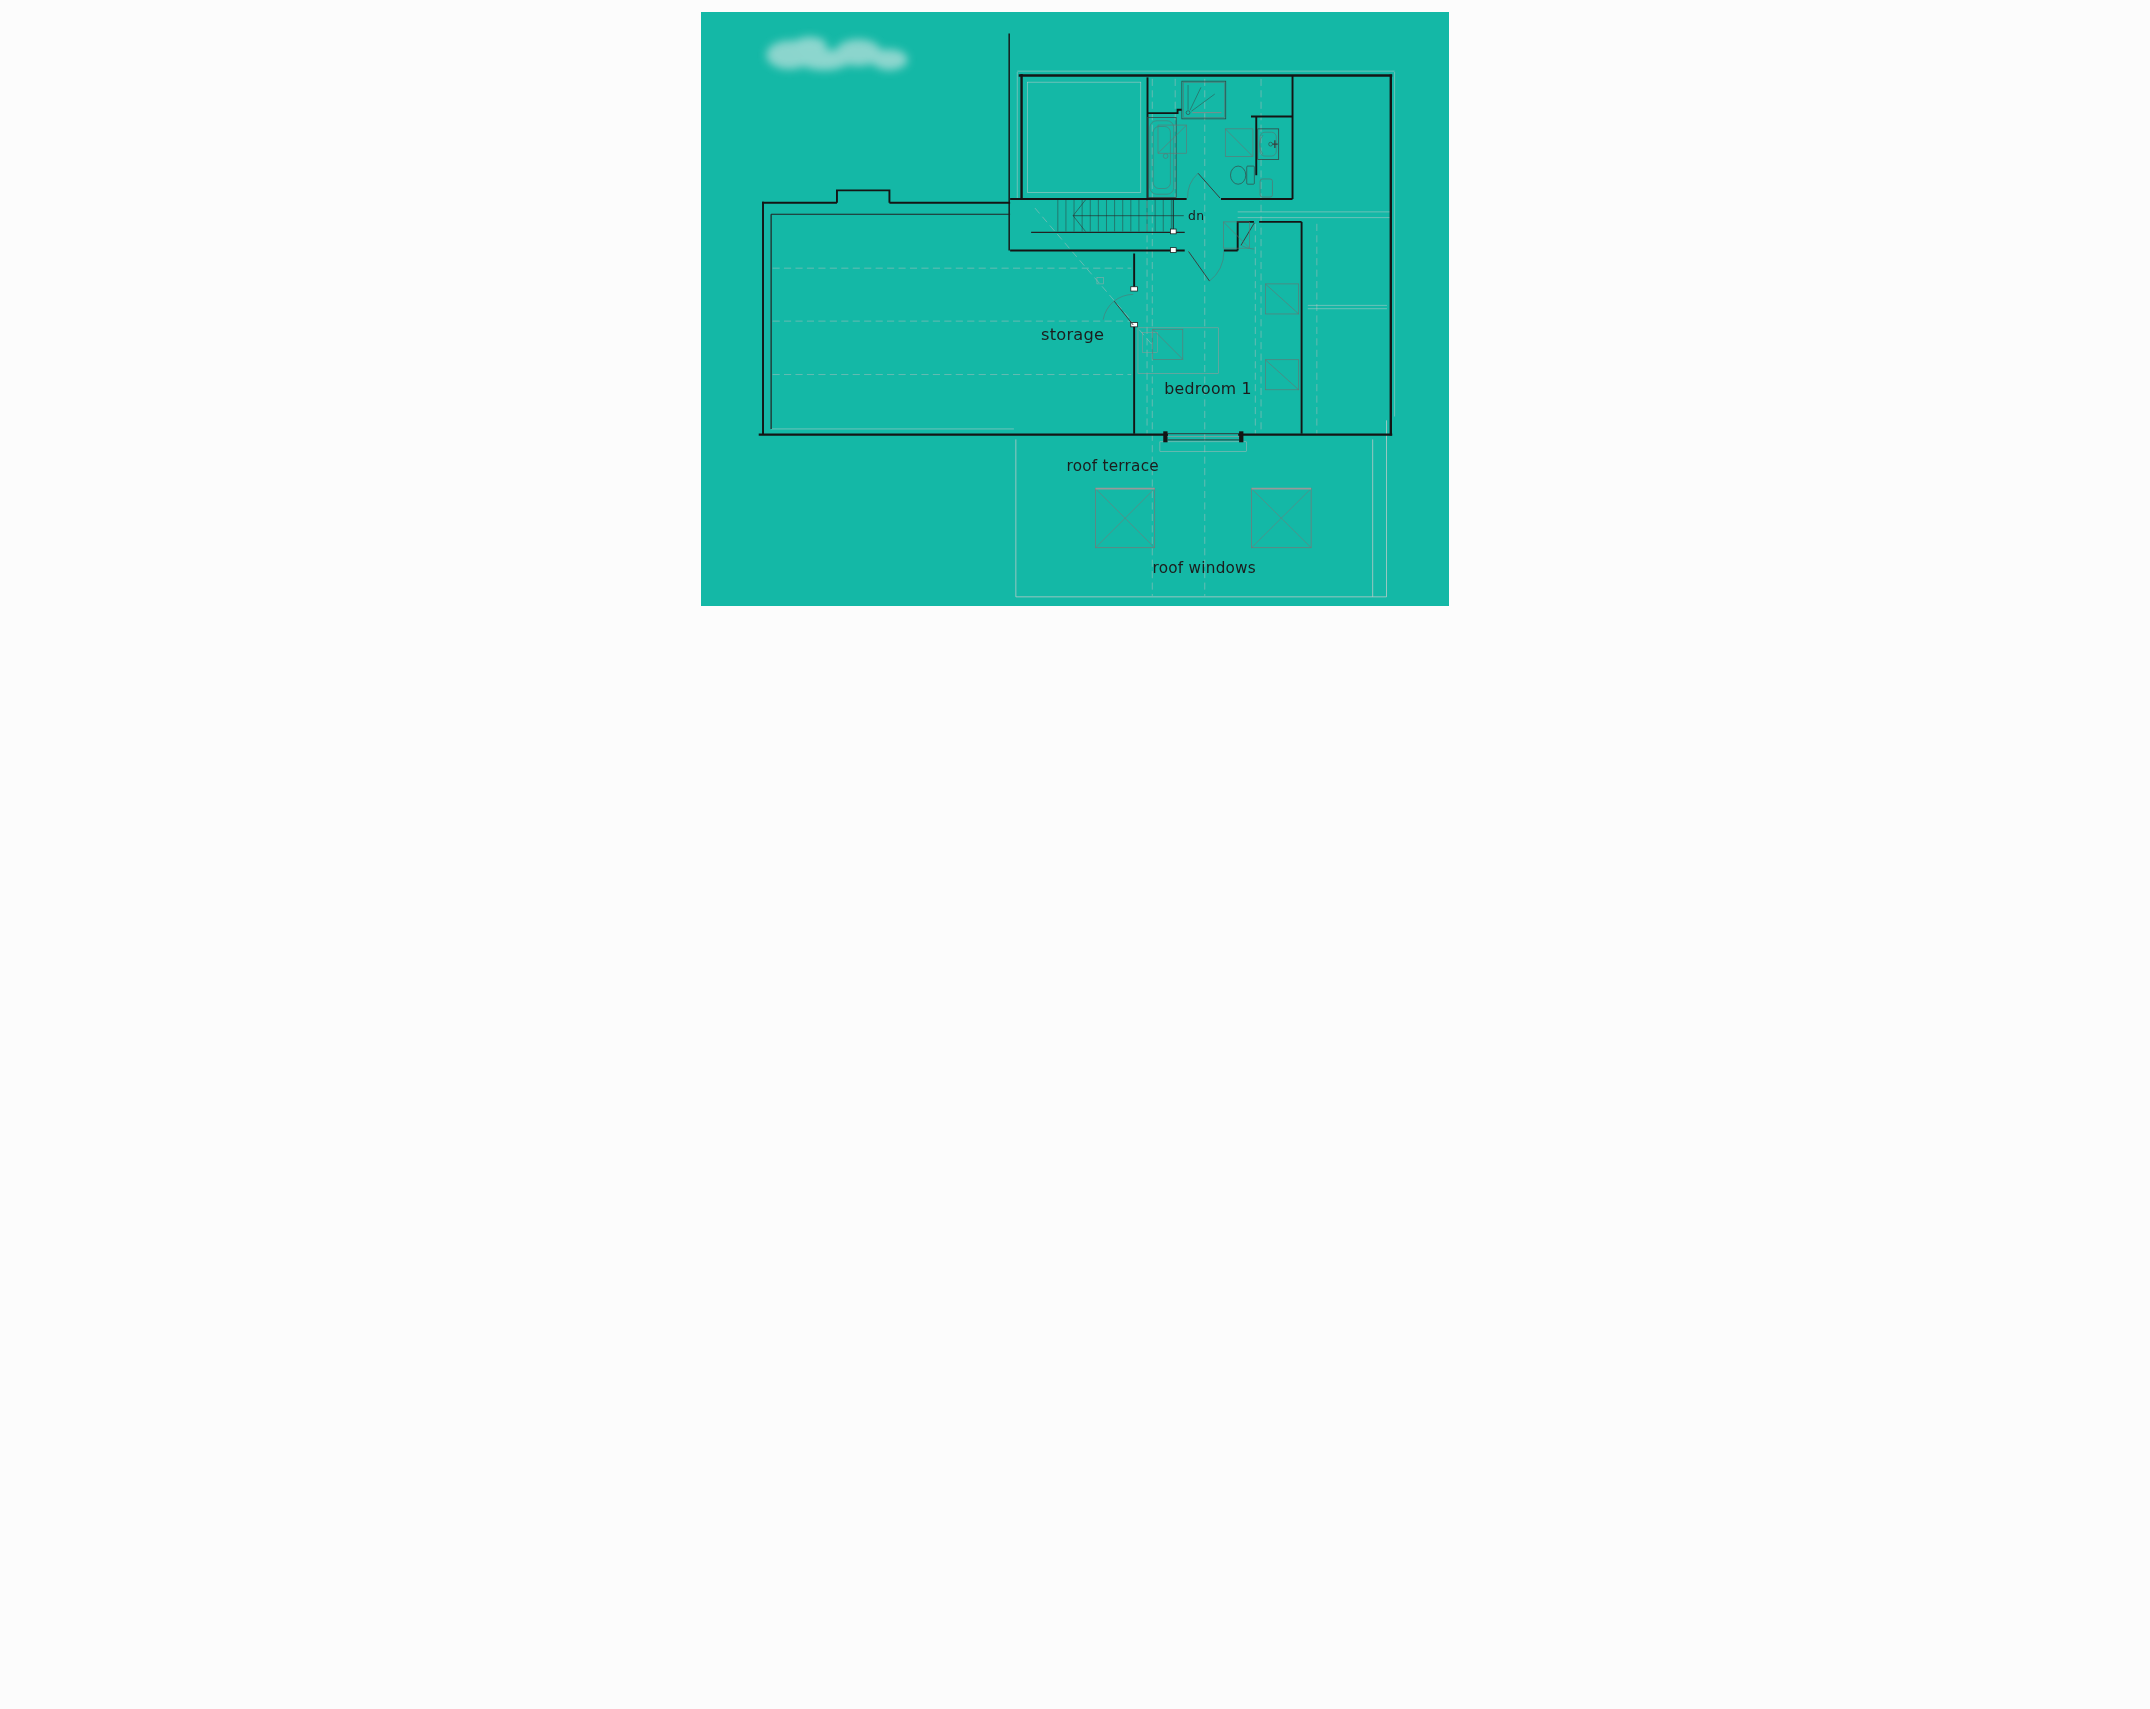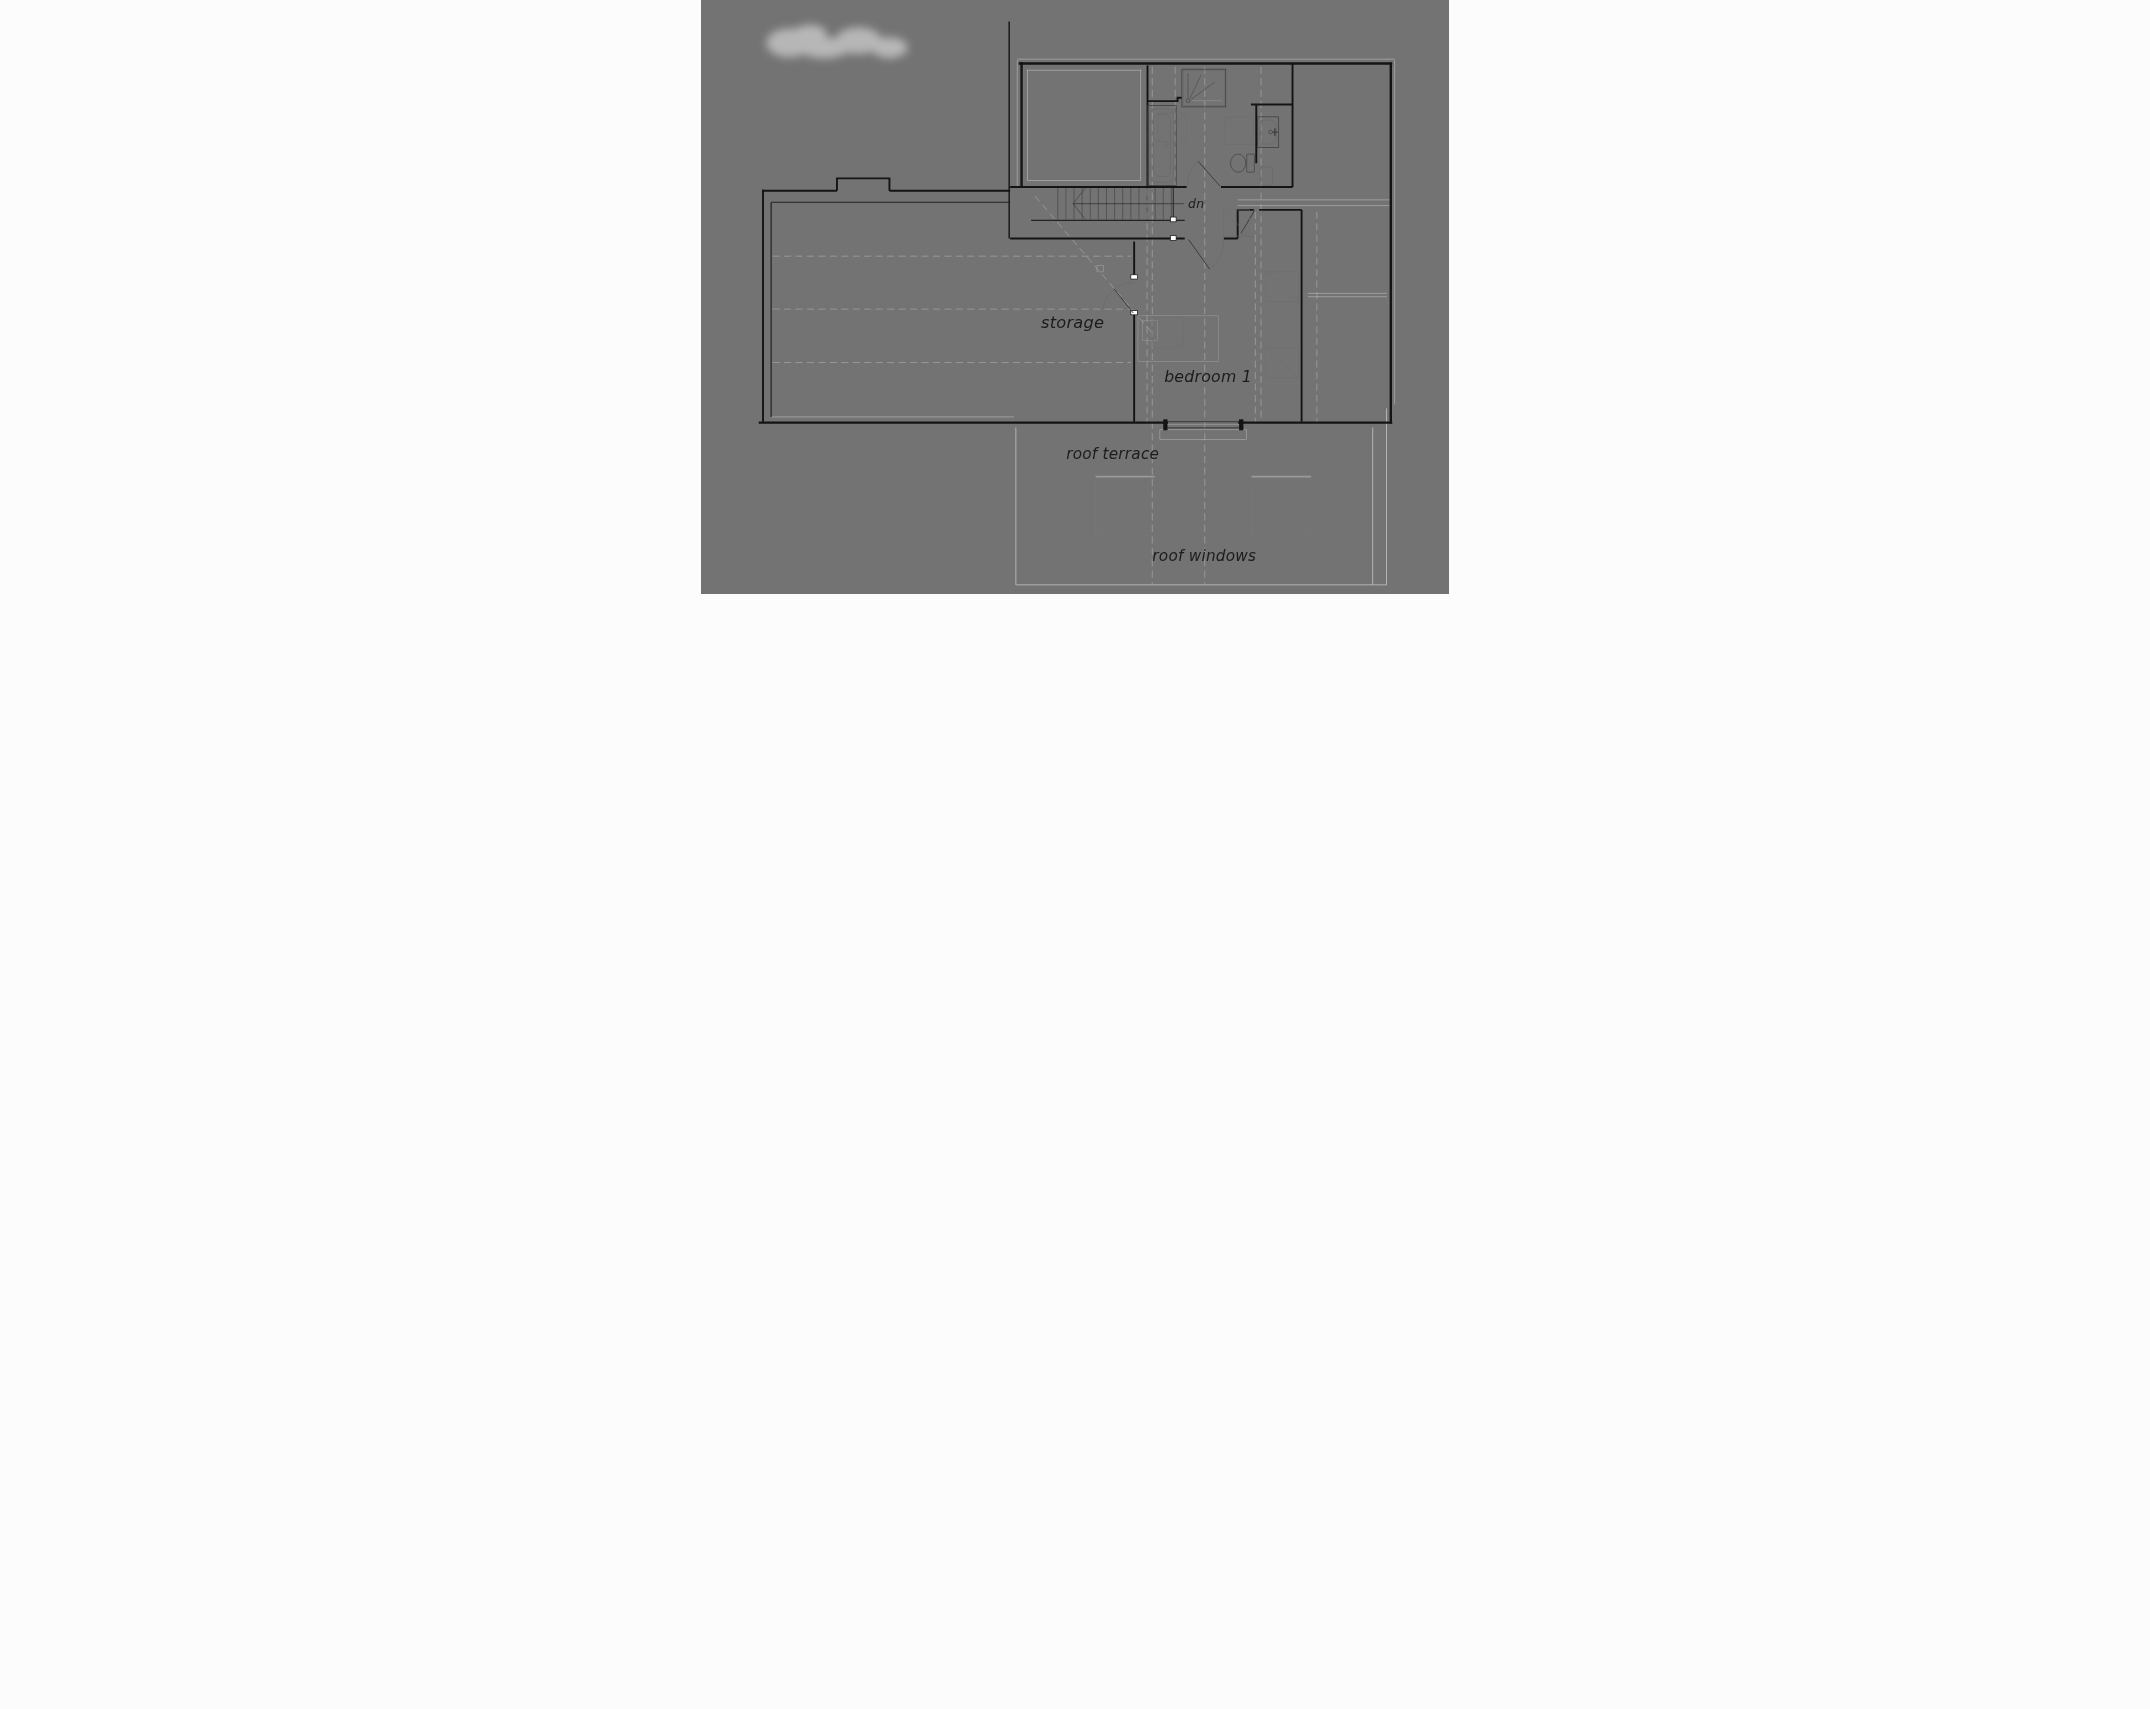--- a/index.html
+++ b/index.html
@@ -1,16 +1,16 @@
 <!DOCTYPE html>
 <html style="font-size:7.6px"><head>
 <meta charset="utf-8">
 <style>
   html,body{margin:0;padding:0;background:#fcfcfc;}
-  .page{width:100%;max-width:748px;margin:0 auto;background:#737373;font-style:italic;}
+  .page{width:100%;max-width:748px;margin:12px auto;background:#14b8a6;}
   svg{display:block;width:100%;height:auto;}
   .label{font-family:"DejaVu Sans",cursive,sans-serif;fill:#1c1c1c;letter-spacing:.5px;}
   .wall{stroke:#141414;fill:none;}
   .wall2{stroke:#222;fill:none;}
   .fix{stroke:#3a3a3a;fill:none;}
   .fix-l{stroke:#666;fill:none;}
   .thin{stroke:#cdcdcd;fill:none;}
   .dash{stroke:#bfbfbf;fill:none;stroke-dasharray:15 9;}
   .sky{stroke:#6e6e6e;fill:none;}
   .post{fill:#ffffff;stroke:#141414;}

